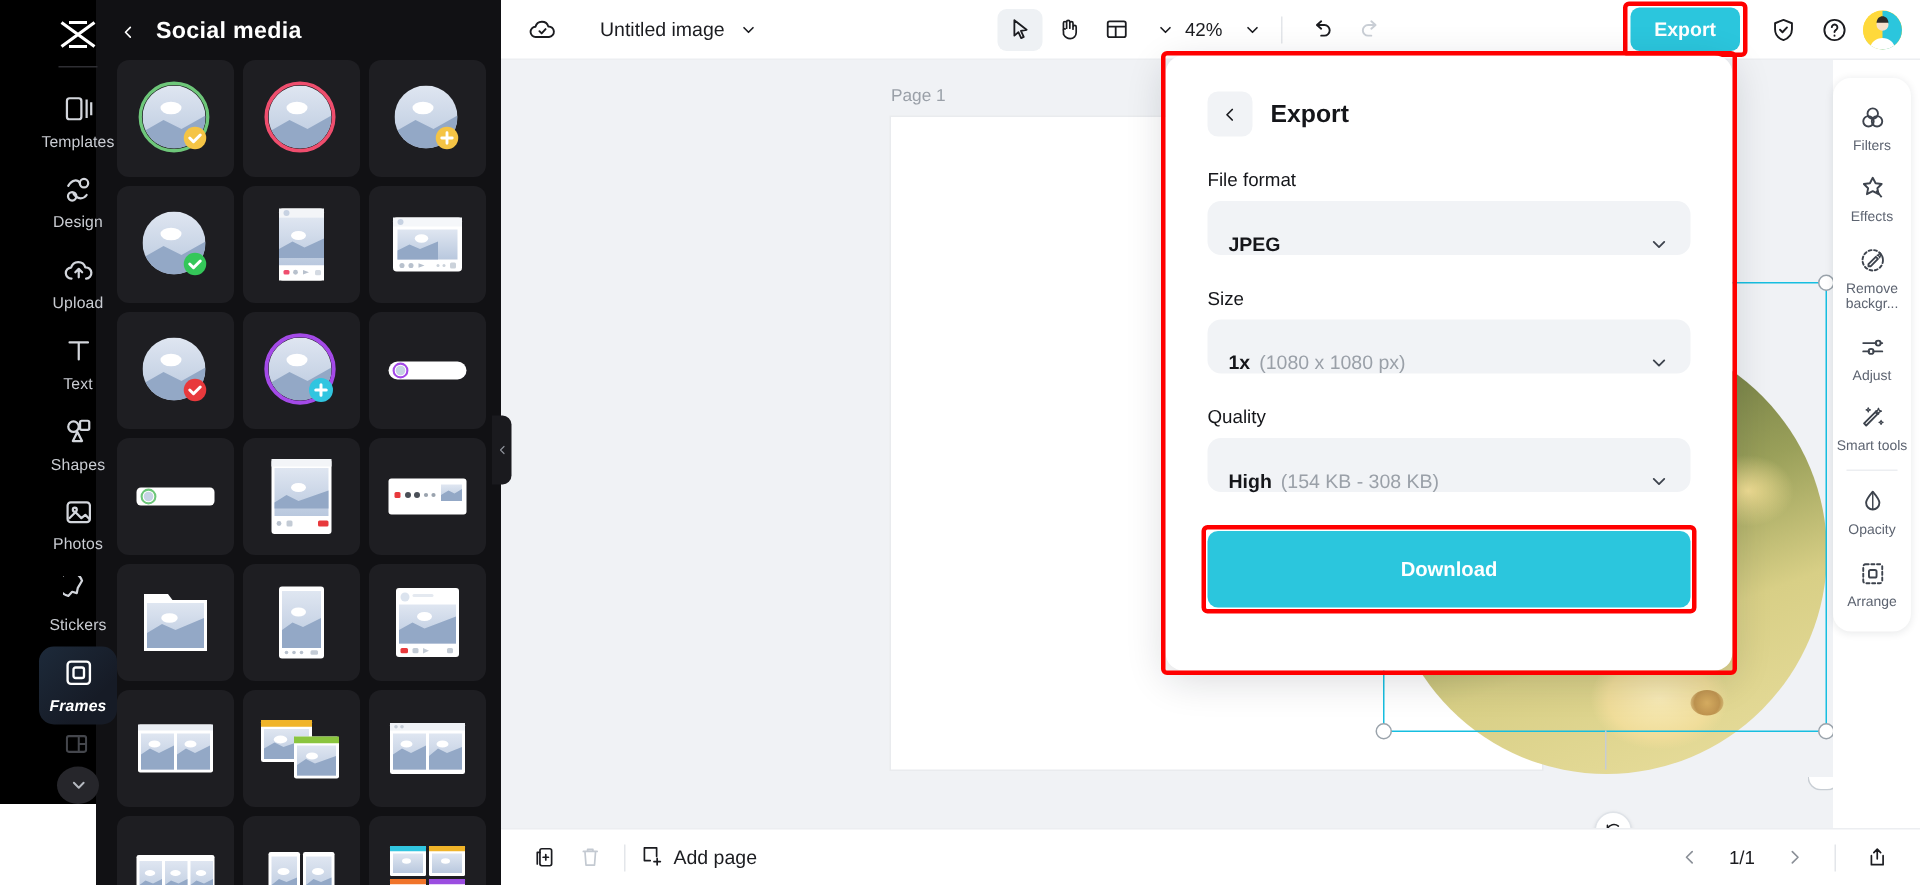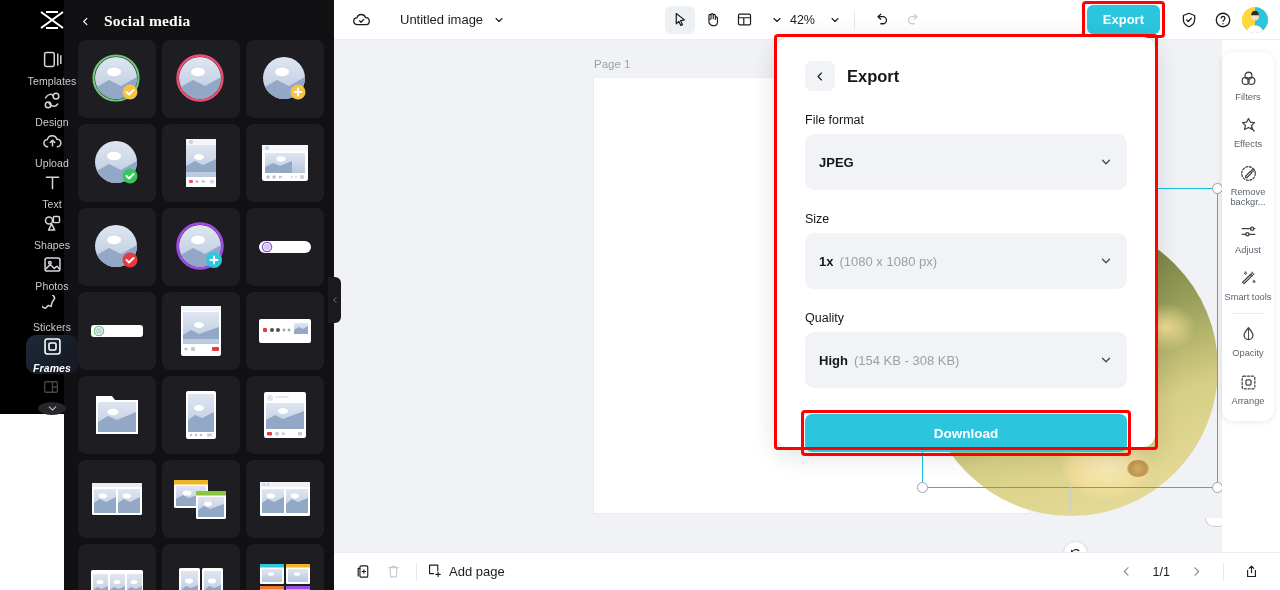--- a/index.html
+++ b/index.html
@@ -5,21 +5,21 @@
   * { box-sizing: border-box; margin: 0; padding: 0; }
   html, body {
     width: 1280px; height: 590px;
     font-family: "Liberation Sans", sans-serif;
     overflow: hidden; background: #ffffff;
   }
   #app { position: relative; width: 1280px; height: 590px; }
 
   
   .rail {
-    position: absolute; left: 0; top: 0; width: 64px; height: 414px;
+    position: absolute; left: 0; top: 0; width: 64px; height: 536px;
     background: #000000; display: flex; flex-direction: column;
     align-items: center; padding-top: 8px; z-index: 20; padding-left: 40px;
   }
   .rail-logo { width: 40px; height: 34px; display:flex; align-items:center; justify-content:center; }
   .rail-div { width: 26px; height: 1px; background: #2e2e33; margin: 6px 0 10px; }
   .rail-item {
     width: 52px; height: 58px; border-radius: 10px; display: flex;
     flex-direction: column; align-items: center; justify-content: center;
     gap: 5px; margin-bottom: 2px; cursor: pointer;
   }
@@ -33,21 +33,21 @@
     display:flex; align-items:center; justify-content:center; margin-top: 4px; cursor:pointer;
   }
 
   
   .panel {
     position: absolute; left: 64px; top: 0; width: 270px; height: 590px;
     background: #111114; z-index: 15; overflow: hidden;
   }
   .panel-head { display: flex; align-items: center; gap: 10px; padding: 12px 14px 8px 16px; }
   .panel-back { width: 14px; height: 16px; display:flex; align-items:center; cursor:pointer; }
-  .panel-title { color: #fff; font-size: 15.5px; font-weight: bold; letter-spacing:.2px;font-family:Liberation Serif, serif; }
+  .panel-title { color: #fff; font-size: 15.5px; font-weight: bold; letter-spacing:.2px; }
   .grid { padding: 2px 10px 10px 14px; display: grid; grid-template-columns: repeat(3, 78px);
           gap: 6px 6px; }
   .cell { width: 78px; height: 78px; background: #1e1e22; border-radius: 8px;
           display:flex; align-items:center; justify-content:center; cursor:pointer; overflow:hidden;}
   .collapse-handle {
     position: absolute; left: 328px; top: 277px; width: 13px; height: 46px;
     background: #1a1a1e; border-radius: 0 6px 6px 0; z-index: 16;
     display:flex; align-items:center; justify-content:center; cursor:pointer;
   }
 
@@ -170,29 +170,29 @@
   .export-outline {
     position:absolute; left:774px; top:34px; width:384px; height:416px;
     border: 3px solid #ff0000; border-radius: 4px; z-index: 31; pointer-events:none;
   }
   .ep-head { display:flex; align-items:center; gap:12px; padding: 24px 0 0 28px; }
   .ep-back { width:30px; height:30px; border-radius:7px; background:#f1f3f6;
              display:flex; align-items:center; justify-content:center; cursor:pointer; }
   .ep-title { font-size:16.5px; font-weight:bold; color:#15161a; }
   .ep-label { font-size:12.5px; font-weight:normal; color:#15161a; padding: 22px 0 7px 28px; }
   .ep-select {
-    margin: 0 28px; height: 56px; background:#f1f3f6; border-radius:9px;
-    display:flex; align-items:center; padding: 12px 14px; cursor:pointer;
+    margin: 0 28px; height: 36px; background:#f1f3f6; border-radius:9px;
+    display:flex; align-items:flex-end; padding: 0 14px; cursor:pointer;
   }
   .ep-val { font-size:13px; font-weight:bold; color:#15161a; }
   .ep-sub { font-size:13px; color:#9aa0a8; margin-left:6px; }
   .ep-chev { margin-left:auto; width:14px; height:14px; display:flex; align-items:center; }
   .dl-wrap { position: relative; margin: 26px 28px 0; }
   .dl-btn {
-    width:100%; height: 38px; background:#2bc6dd; color:#fff; border:none;
+    width:100%; height: 51px; background:#2bc6dd; color:#fff; border:none;
     border-radius:7px; font-size:13.5px; font-weight:bold; cursor:pointer;
   }
   .dl-hl { position:absolute; left:-4px; top:-4px; right:-4px; bottom:-4px;
            border:3px solid #ff0000; border-radius:4px; pointer-events:none; }
 </style>
 </head>
 <body>
 
 <div id="app">
 

